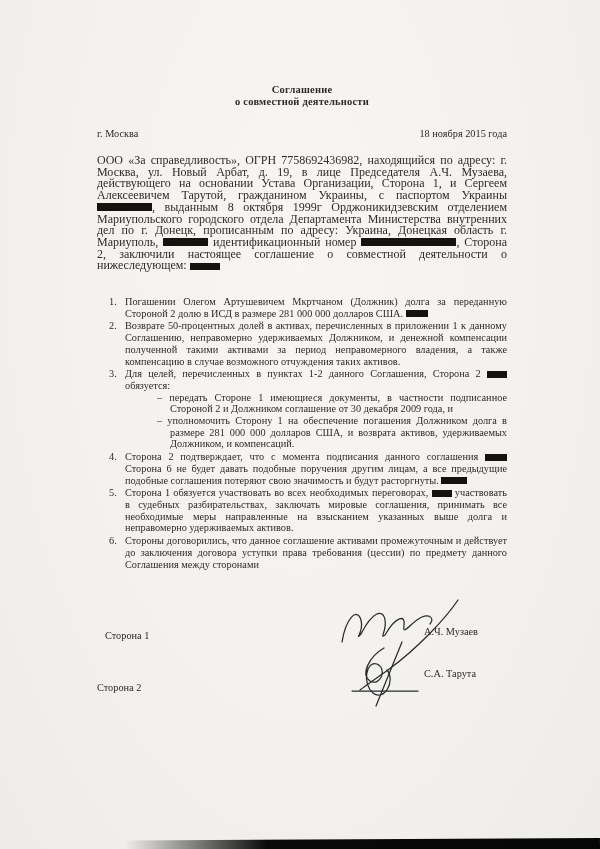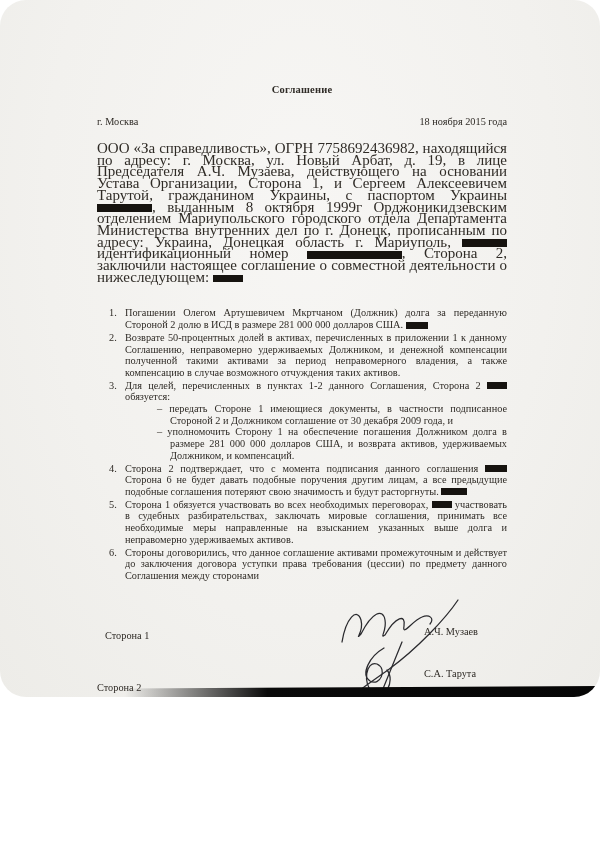--- a/index.html
+++ b/index.html
@@ -1,32 +1,31 @@
 <!DOCTYPE html>
 <html><head>
 <meta charset="utf-8">
 <style>
   * { margin:0; padding:0; box-sizing:border-box; }
   html,body { width:600px; height:849px; }
   body { font-family:"Liberation Serif","DejaVu Serif",serif; }
 
   .page {
-    position:relative; width:600px; height:697px; overflow:hidden;
+    position:relative; width:600px; height:849px; overflow:hidden;
     background: radial-gradient(ellipse at 50% 30%, #f7f6f4 0%, #f2f1ee 60%, #edece8 100%);
     color:#2f2b26;
-    border-radius:26px;
   }
   .content { position:absolute; left:97px; top:84px; width:410px; }
 
   .title { text-align:center; font-weight:bold; font-size:10.5px; line-height:12px; letter-spacing:0.2px; }
 
   .meta-row { display:flex; justify-content:space-between; margin-top:20px; font-size:10.3px; line-height:12px; }
 
   .preamble {
-    margin-top:15px; font-size:15px; line-height:11.7px;
+    margin-top:15px; font-size:12px; line-height:11.7px;
     text-align:justify;
   }
 
   .redact { display:inline-block; background:#16130f; height:8px; vertical-align:-0.5px; }
   .rh7 { height:7px; }
   .rw95{width:95px}.rw55{width:55px}.rw45{width:45px}.rw30{width:30px}.rw26{width:26px}.rw22{width:22px}.rw20{width:20px}
 
   .items { margin-top:24px; }
   .item { position:relative; padding-left:28px; font-size:10.3px; line-height:11.7px; text-align:justify; margin-bottom:1px; }
   .item .num { position:absolute; left:12px; top:0; }
@@ -49,20 +48,21 @@
 </style>
 </head>
 <body>
 
 <div class="page">
 
   <div class="content">
 
     <div class="title">
       <div>Соглашение</div>
+      <div>о совместной деятельности</div>
     </div>
 
     <div class="meta-row">
       <span>г. Москва</span>
       <span>18 ноября 2015 года</span>
     </div>
 
     <p class="preamble"><span>ООО «За справедливость», ОГРН 7758692436982, находящийся по адресу: г. Москва, ул. Новый Арбат, д. 19, в лице Председателя А.Ч. Музаева, действующего на основании Устава Организации, Сторона 1, и Сергеем Алексеевичем Тарутой, гражданином Украины, с паспортом Украины</span> <span class="redact rw55"></span><span>, выданным 8 октября 1999г Орджоникидзевским отделением Мариупольского городского отдела Департамента Министерства внутренних дел по г. Донецк, прописанным по адресу: Украина, Донецкая область г. Мариуполь,</span> <span class="redact rw45"></span> <span>идентификационный номер</span> <span class="redact rw95"></span><span>, Сторона 2, заключили настоящее соглашение о совместной деятельности о нижеследующем:</span> <span class="redact rw30 rh7"></span></p>
 
     <div class="items">

